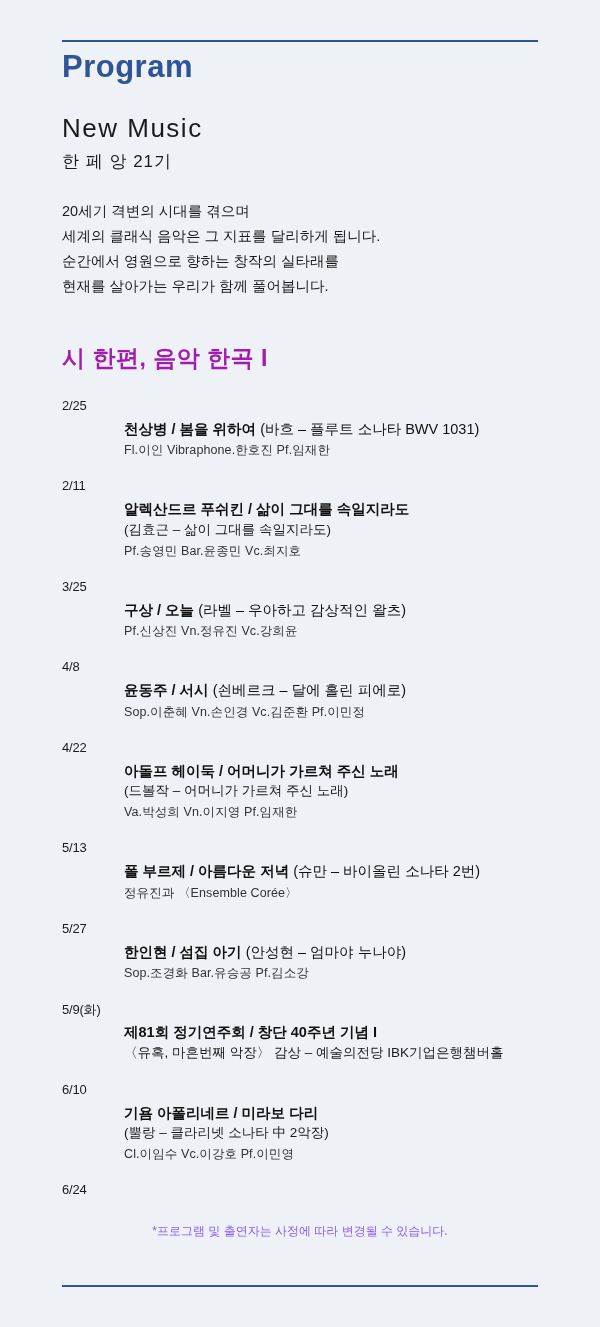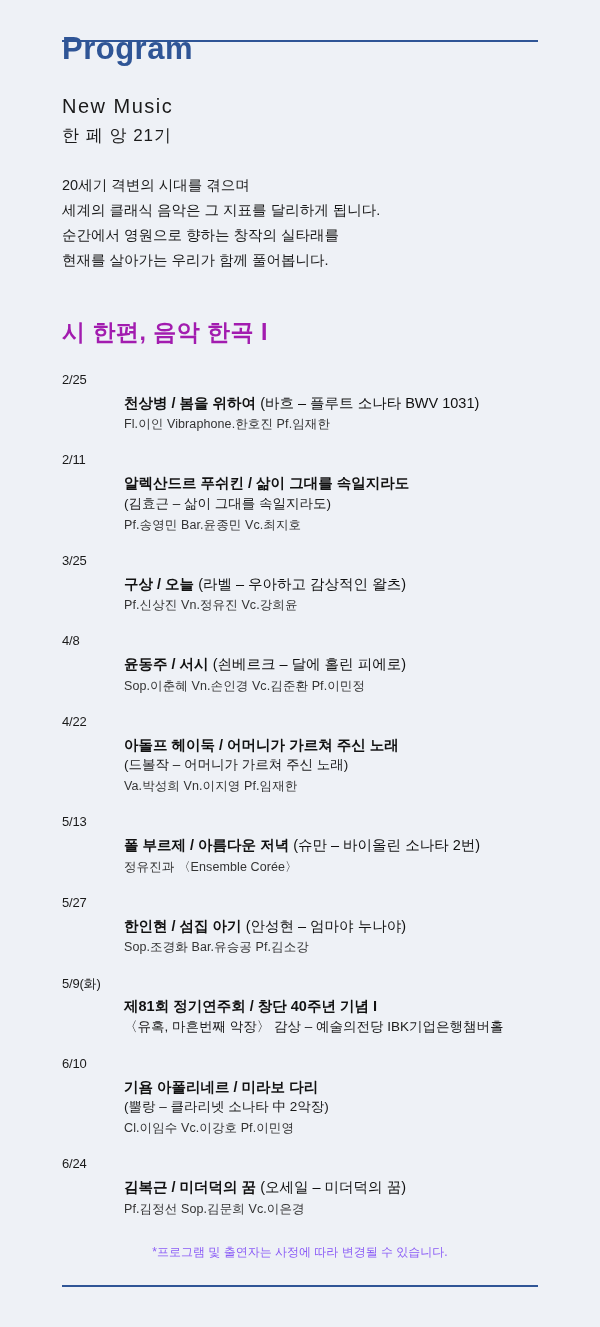--- a/index.html
+++ b/index.html
@@ -31,24 +31,24 @@
   }
   .rule-top { top: 40px; }
   .rule-bottom { bottom: 40px; }
 
   .title-program {
     font-size: 31px;
     font-weight: bold;
     color: #2f5596;
     letter-spacing: 0.5px;
     margin: 0;
-    padding-top: 31px;
+    padding-top: 49px;
   }
   .subtitle-en {
-    font-size: 20px;
+    font-size: 26px;
     color: #1a1a1a;
     letter-spacing: 1.5px;
     margin: 28px 0 0 0;
     font-weight: normal;
   }
   .subtitle-kr {
     font-size: 17px;
     color: #1a1a1a;
     letter-spacing: 1px;
     margin: 6px 0 0 0;
@@ -219,25 +219,20 @@
       <div class="pdate">6/10</div>
       <div class="pbody">
         <div class="ptitle"><b>기욤 아폴리네르 / 미라보 다리</b></div>
         <div class="psub">(뿔랑 – 클라리넷 소나타 中 2악장)</div>
         <div class="pcast">Cl.이임수  Vc.이강호  Pf.이민영</div>
       </div>
     </div>
 
     <div class="prow">
       <div class="pdate">6/24</div>
-      <div class="pbody">
-        <div class="ptitle"><b>김복근 / 미더덕의 꿈 </b><span class="plain">(오세일 – 미더덕의 꿈)</span></div>
-
-        <div class="pcast">Pf.김정선  Sop.김문희  Vc.이은경</div>
-      </div>
     </div>
 
   </div>
 
   <div class="footnote">*프로그램 및 출연자는 사정에 따라 변경될 수 있습니다.</div>
 
   <div class="rule rule-bottom"></div>
 
 </div>
 

